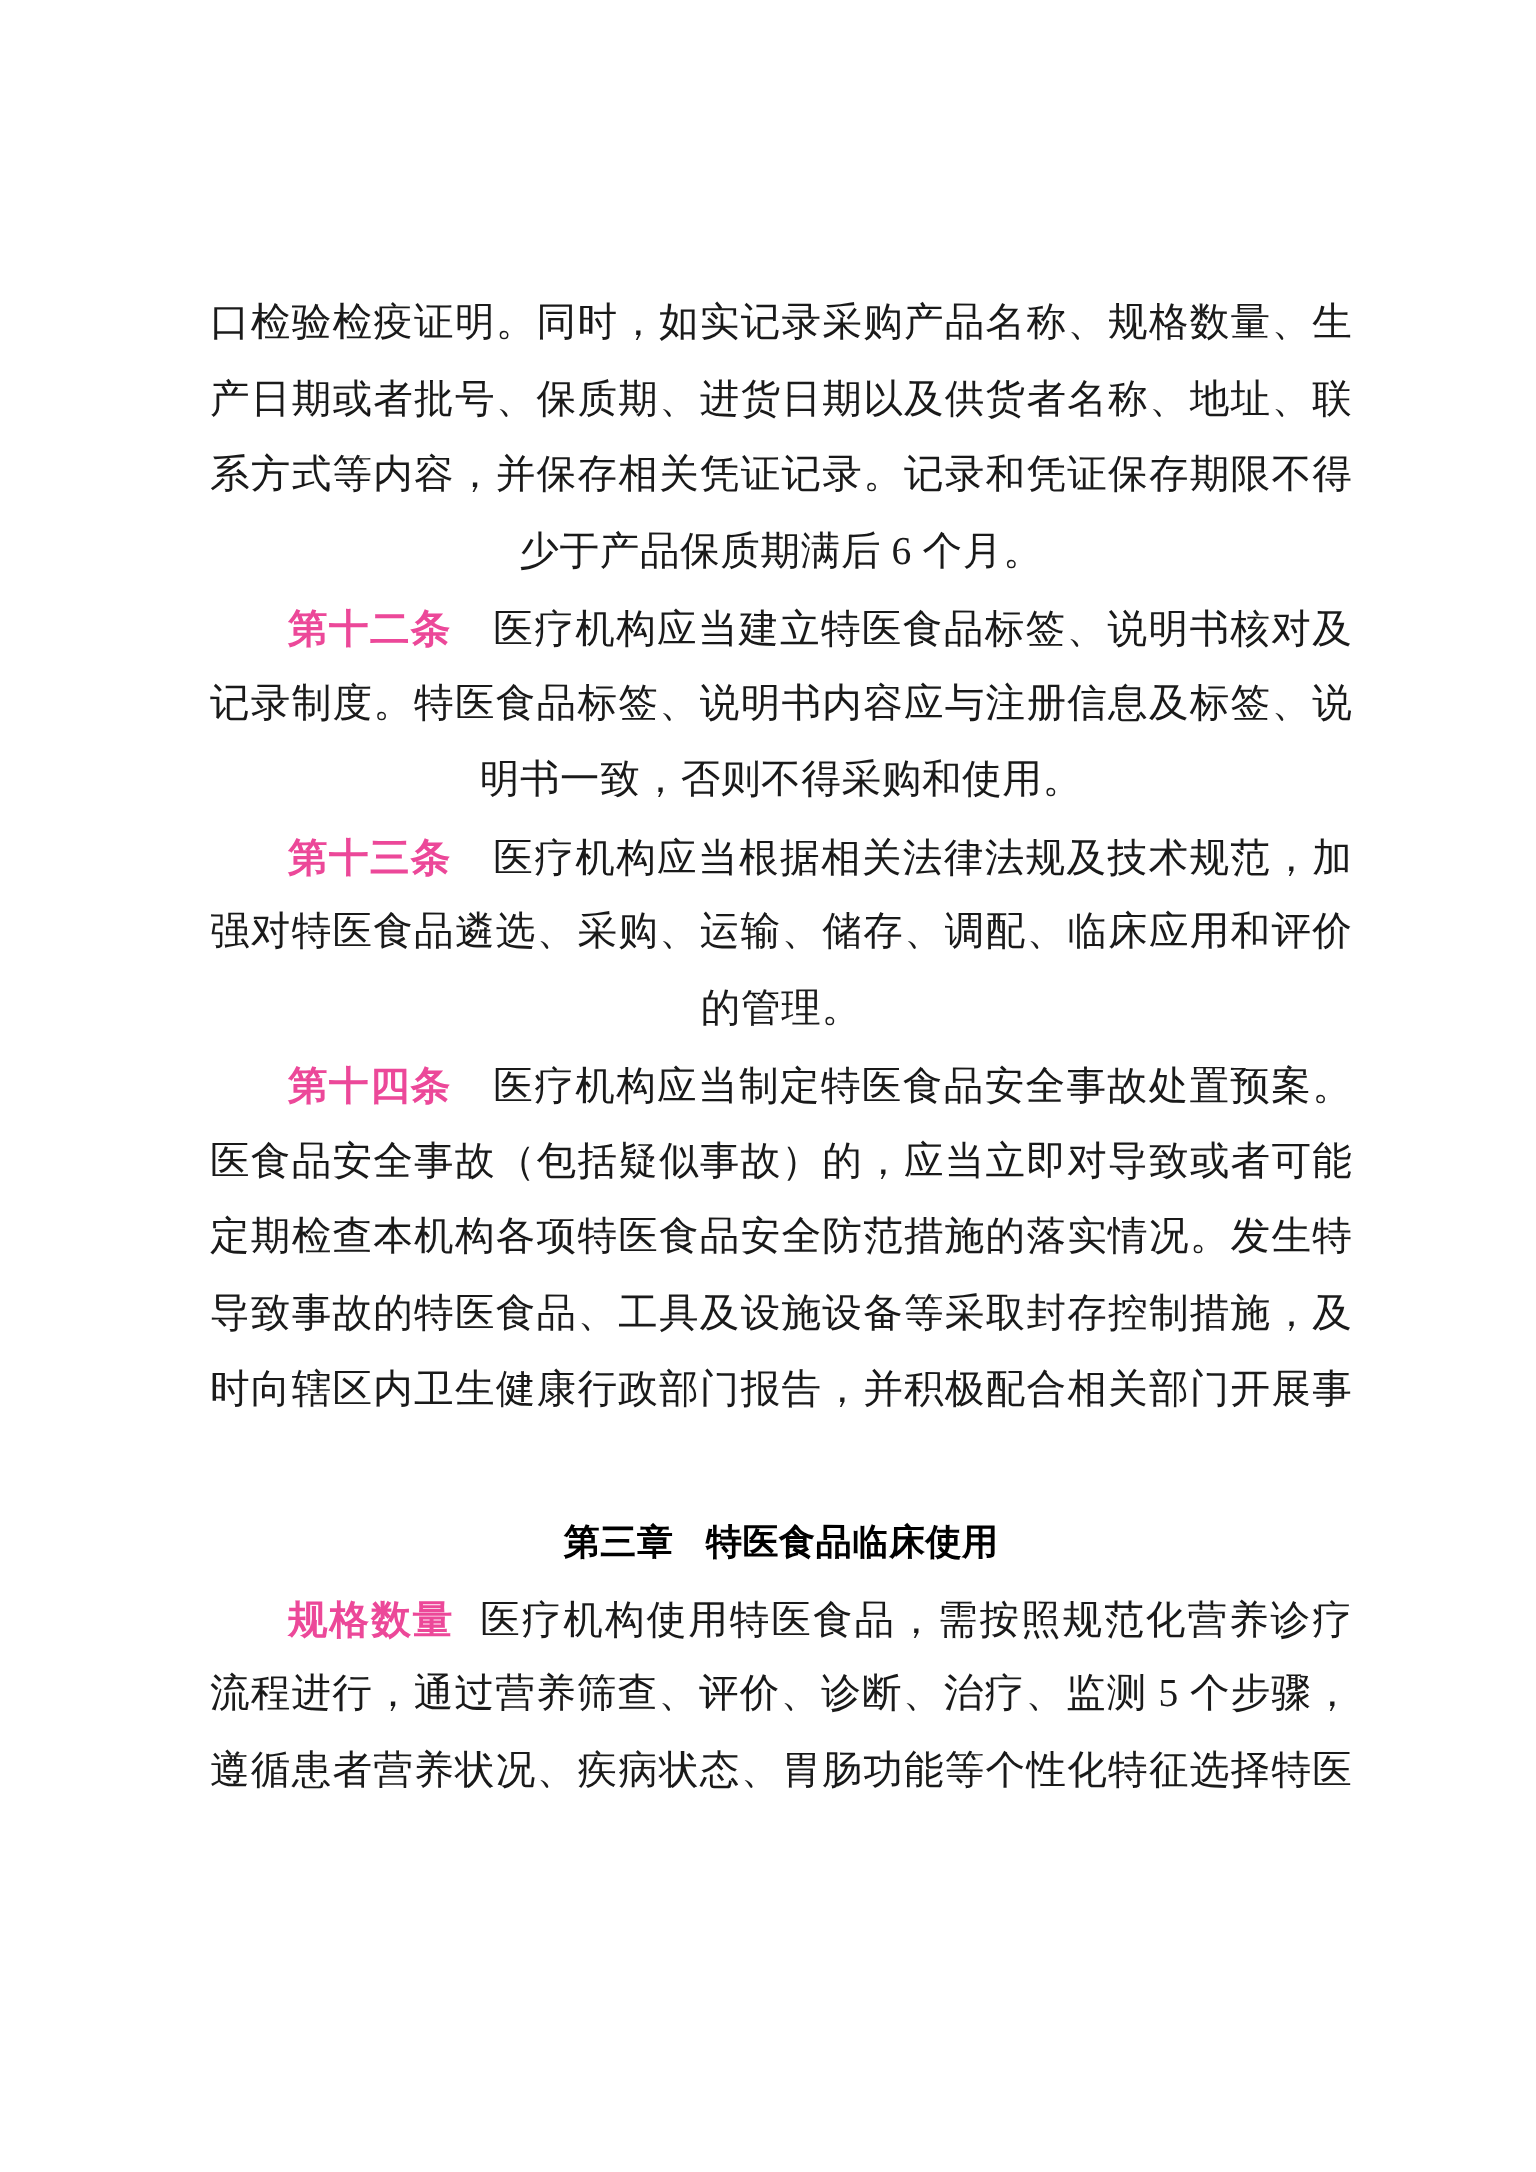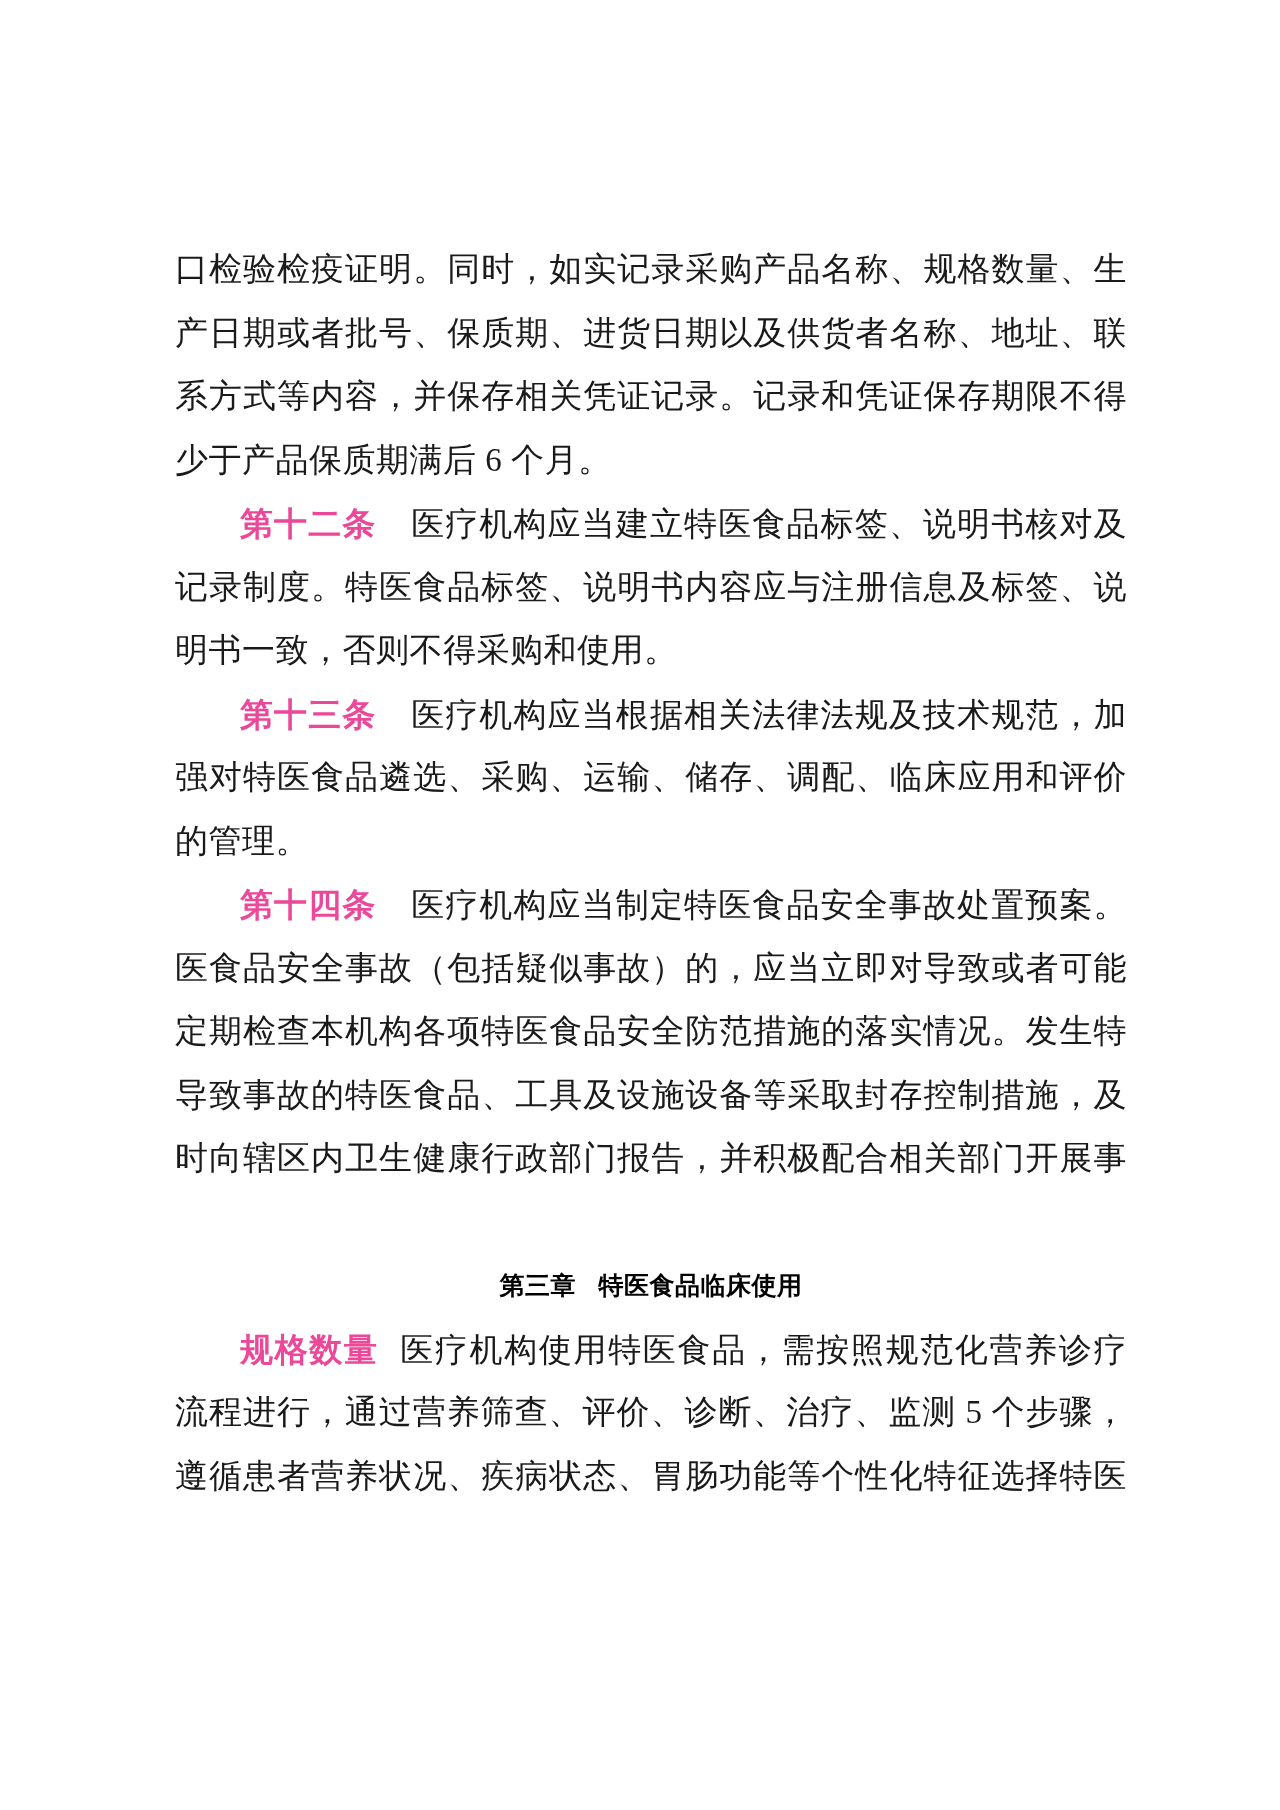--- a/index.html
+++ b/index.html
@@ -19,21 +19,21 @@
   .text-block {
     position: absolute;
     left: 175px;
     top: 238px;
     width: 952px;
   }
   .line {
     height: 63.5px;
     line-height: 63.5px;
     font-size: 33px;
-    text-align: left;
+    text-align: center;
     letter-spacing: 0.5px;
     color: #1a1a1a;
   }
   .line.justify {
     text-align: justify;
     text-align-last: justify;
   }
   .line.indent {
     text-indent: 65px;
   }
@@ -45,21 +45,21 @@
     font-weight: 700;
     color: #ec4899;
   }
   .article-num.gap-wide { margin-right: 1.05em; }
   .article-num.gap-narrow { margin-right: 0.65em; }
   .line.chapter {
     text-align: center;
     text-align-last: center;
     font-family: "Liberation Sans", "DejaVu Sans", sans-serif;
     font-weight: 700;
-    font-size: 25px;
+    font-size: 30px;
     color: #000000;
   }
   .chapter-num { margin-right: 0.9em; }
   .page-number {
     position: absolute;
     left: 210px;
     top: 1602px;
     height: 44px;
     line-height: 44px;
     font-size: 32px;

